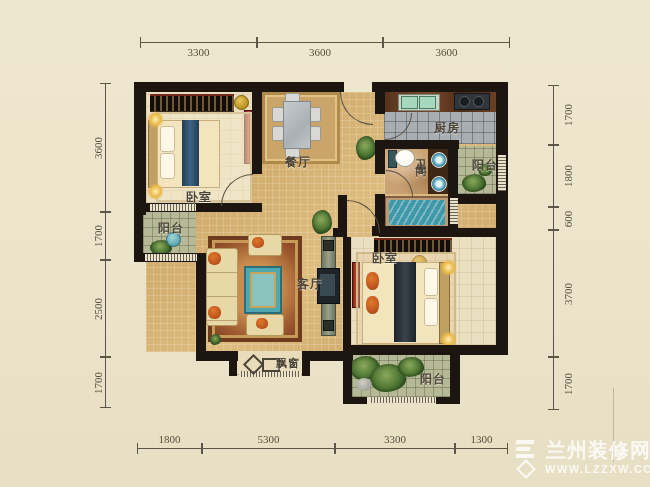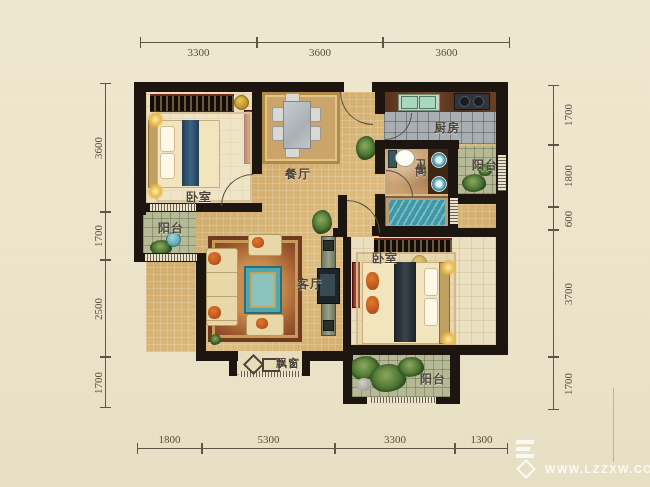--- a/index.html
+++ b/index.html
@@ -197,21 +197,21 @@
   <div class="arc" style="left:340px;top:92px;width:32px;height:32px;border-left-width:1px;border-bottom-width:1px;border-bottom-left-radius:100%"></div>
   <div class="arc" style="left:385px;top:113px;width:26px;height:26px;border-right-width:1px;border-bottom-width:1px;border-bottom-right-radius:100%"></div>
   <div class="arc" style="left:221px;top:174px;width:31px;height:31px;border-top-width:1px;border-left-width:1px;border-top-left-radius:100%"></div>
   <div class="arc" style="left:386px;top:170px;width:26px;height:26px;border-top-width:1px;border-right-width:1px;border-top-right-radius:100%"></div>
   <div class="arc" style="left:347px;top:200px;width:32px;height:32px;border-top-width:1px;border-right-width:1px;border-top-right-radius:100%"></div>
 
   <div class="abs" style="left:246px;top:357px;width:11px;height:11px;border:2px solid #4a4438;transform:rotate(45deg)"></div>
   <div class="abs" style="left:262px;top:358px;width:14px;height:10px;border:2px solid #4a4438"></div>
 
   <div class="room-label" style="left:186px;top:189px">卧室</div>
-  <div class="room-label" style="left:285px;top:166px">餐厅</div>
+  <div class="room-label" style="left:285px;top:154px">餐厅</div>
   <div class="room-label" style="left:434px;top:120px">厨房</div>
   <div class="room-label vlabel" style="left:413px;top:150px;height:46px">卫生间</div>
   <div class="room-label" style="left:472px;top:157px">阳台</div>
   <div class="room-label" style="left:158px;top:220px">阳台</div>
   <div class="room-label" style="left:372px;top:250px">卧室</div>
   <div class="room-label" style="left:297px;top:276px">客厅</div>
   <div class="room-label" style="left:276px;top:356px;font-size:11px">飘窗</div>
   <div class="room-label" style="left:420px;top:371px">阳台</div>
 
   <div class="dimh" style="left:140px;top:42px;width:117px">
@@ -298,16 +298,17 @@
       <span class="lab rs">1700</span>
     </div>
 
   <div class="abs" style="left:613px;top:388px;width:1px;height:74px;background:rgba(125,115,90,.4)"></div>
 
   <div class="wm" style="left:516px;top:440px;width:132px;height:44px">
     <span class="wm-bar" style="top:0"></span>
     <span class="wm-bar" style="top:7px;width:14px"></span>
     <span class="wm-bar" style="top:14px"></span>
     <span class="wm-diamond"></span>
+    <span class="wm-name">兰州装修网</span>
     <span class="wm-url">WWW.LZZXW.COM</span>
   </div>
 
 </div>
 
 </body></html>

